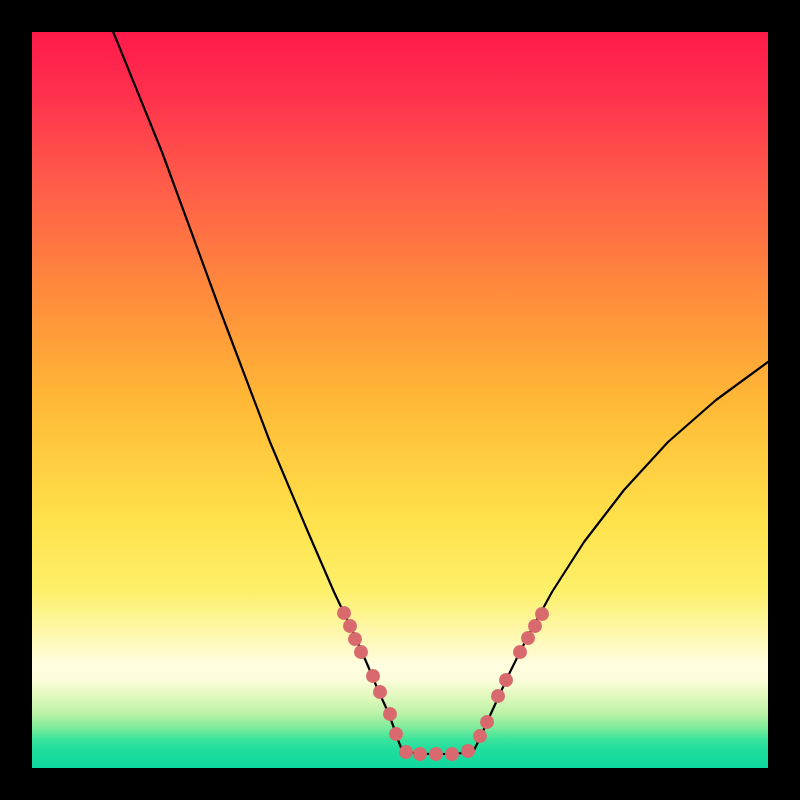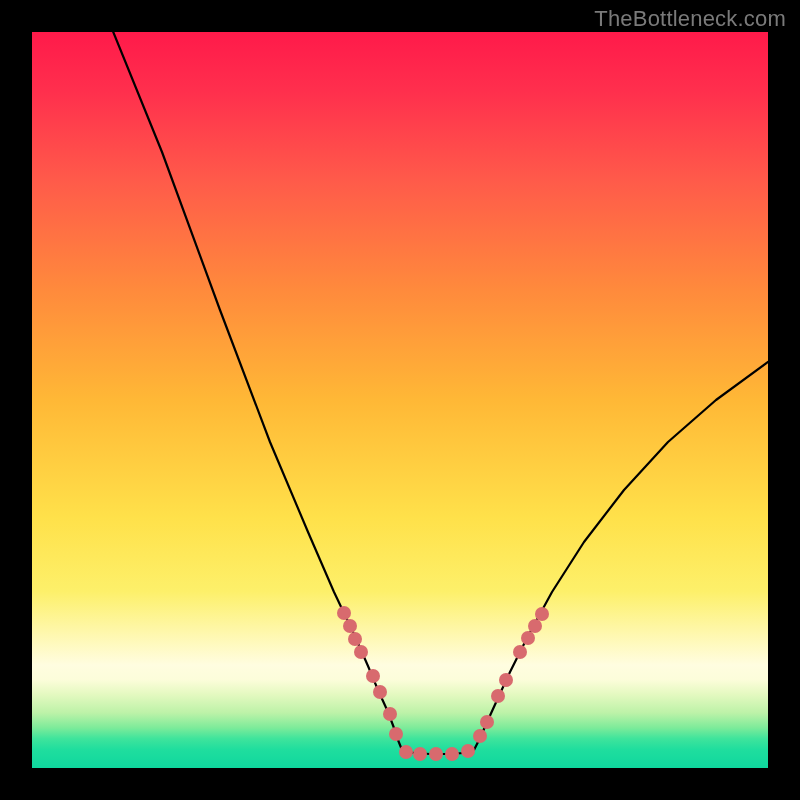--- a/index.html
+++ b/index.html
@@ -74,21 +74,20 @@
     stroke-linejoin: round;
   }
   .dot {
     fill: #d86a6e;
   }
 </style>
 </head>
 <body>
 
 <div class="outer">
-  <div class="watermark">TheBottleneck.com</div>
 
   <div class="plot-area">
     <div class="gradient-bg"></div>
     <svg class="curves" viewBox="0 0 736 736">
       <g id="curve-group">
           <path class="curve" d="M 78 -8 L 130 120 L 188 278 L 238 410 L 276 500 L 302 560 L 321 600 L 336 634 L 346 658 L 356 680 L 362 696 L 366 708 L 370 718 L 370 718 L 382 721 L 398 722 L 416 722 L 432 721 L 442 718 L 442 718 L 448 706 L 456 688 L 466 666 L 478 640 L 496 604 L 520 560 L 552 510 L 592 458 L 636 410 L 684 368 L 736 330"></path>
         </g>
       <g id="dots-group">
           <circle cx="312" cy="581" r="7" class="dot"></circle>
           <circle cx="318" cy="594" r="7" class="dot"></circle>

